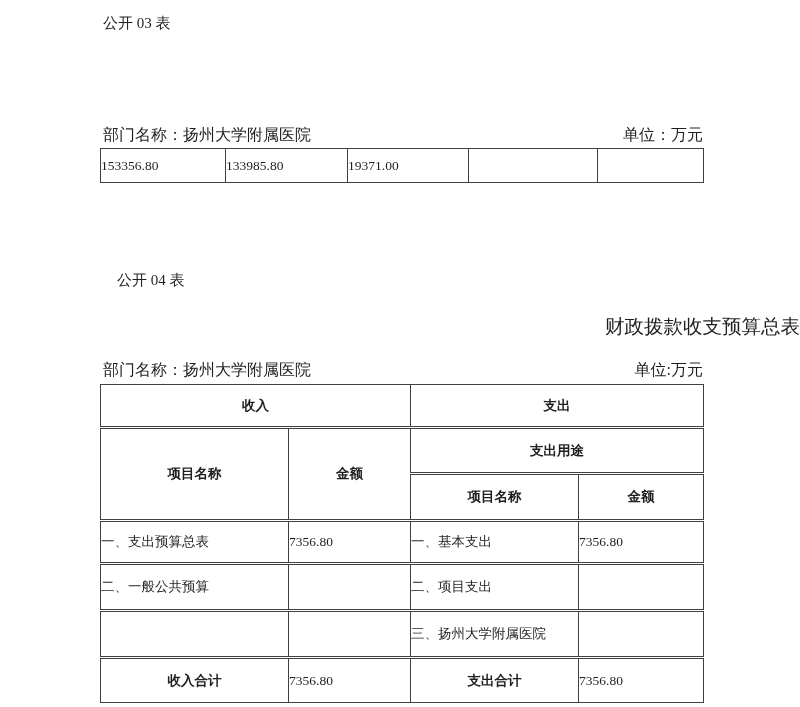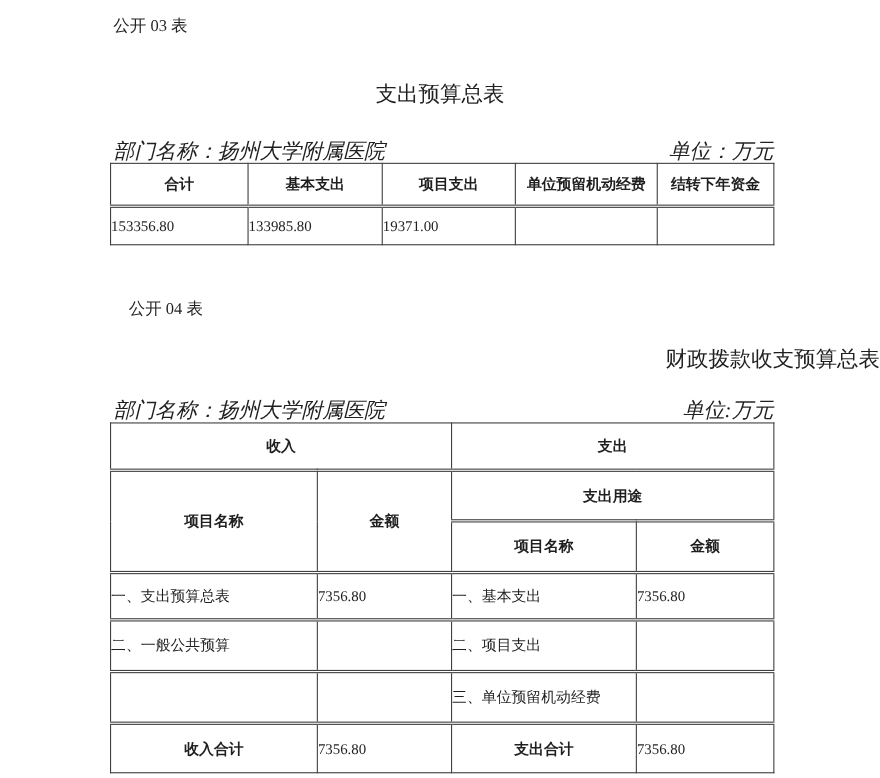--- a/index.html
+++ b/index.html
@@ -34,23 +34,22 @@
   }
   .title1 { top: 72px; }
   .title2 { top: 313px; text-align: right; }
   .meta-row {
     position: absolute;
     left: 100px;
     width: 603px;
     display: flex;
     justify-content: space-between;
     align-items: baseline;
-    font-size: 19px;
+    font-size: 16px;
     white-space: nowrap;
-    font-style: italic;
   }
   .meta1 { top: 125px; }
   .meta2 { top: 360px; }
   .meta-dept { padding-left: 3px; }
 
   table.budget {
     position: absolute;
     left: 100px;
     border-collapse: collapse;
     table-layout: fixed;
@@ -83,43 +82,35 @@
   .t2-r5 td { height: 44px; }
   .t2-r6 td { height: 44px; }
   .t2-r7 td { height: 43px; }
 </style>
 </head>
 <body>
 
 <div class="page">
 
   <div class="kicker kicker1">公开 03 表</div>
-  <div class="doc-title title1">支出预算总表</div>
 
   <div class="meta-row meta1">
     <span class="meta-dept">部门名称：扬州大学附属医院</span>
     <span>单位：万元</span>
   </div>
 
   <table class="budget table1">
     <colgroup>
       <col style="width:125px">
         <col style="width:122px">
         <col style="width:121px">
         <col style="width:129px">
         <col style="width:106px">
     </colgroup>
     <tbody>
-      <tr class="t1-head dbl">
-        <td class="hd">合计</td>
-        <td class="hd">基本支出</td>
-        <td class="hd">项目支出</td>
-        <td class="hd">单位预留机动经费</td>
-        <td class="hd">结转下年资金</td>
-      </tr>
       <tr class="t1-data">
         <td class="num">153356.80</td>
         <td class="num">133985.80</td>
         <td class="num">19371.00</td>
         <td class="num"></td>
         <td class="num"></td>
       </tr>
     </tbody>
   </table>
 
@@ -160,21 +151,21 @@
       </tr>
       <tr class="t2-r5 dbl">
         <td class="item">二、一般公共预算</td>
         <td class="num"></td>
         <td class="item">二、项目支出</td>
         <td class="num"></td>
       </tr>
       <tr class="t2-r6 dbl">
         <td class="item"></td>
         <td class="num"></td>
-        <td class="item">三、单位预留机动经费</td>
+        <td class="item">三、扬州大学附属医院</td>
         <td class="num"></td>
       </tr>
       <tr class="t2-r7">
         <td class="hd">收入合计</td>
         <td class="num">7356.80</td>
         <td class="hd">支出合计</td>
         <td class="num">7356.80</td>
       </tr>
     </tbody>
   </table>

